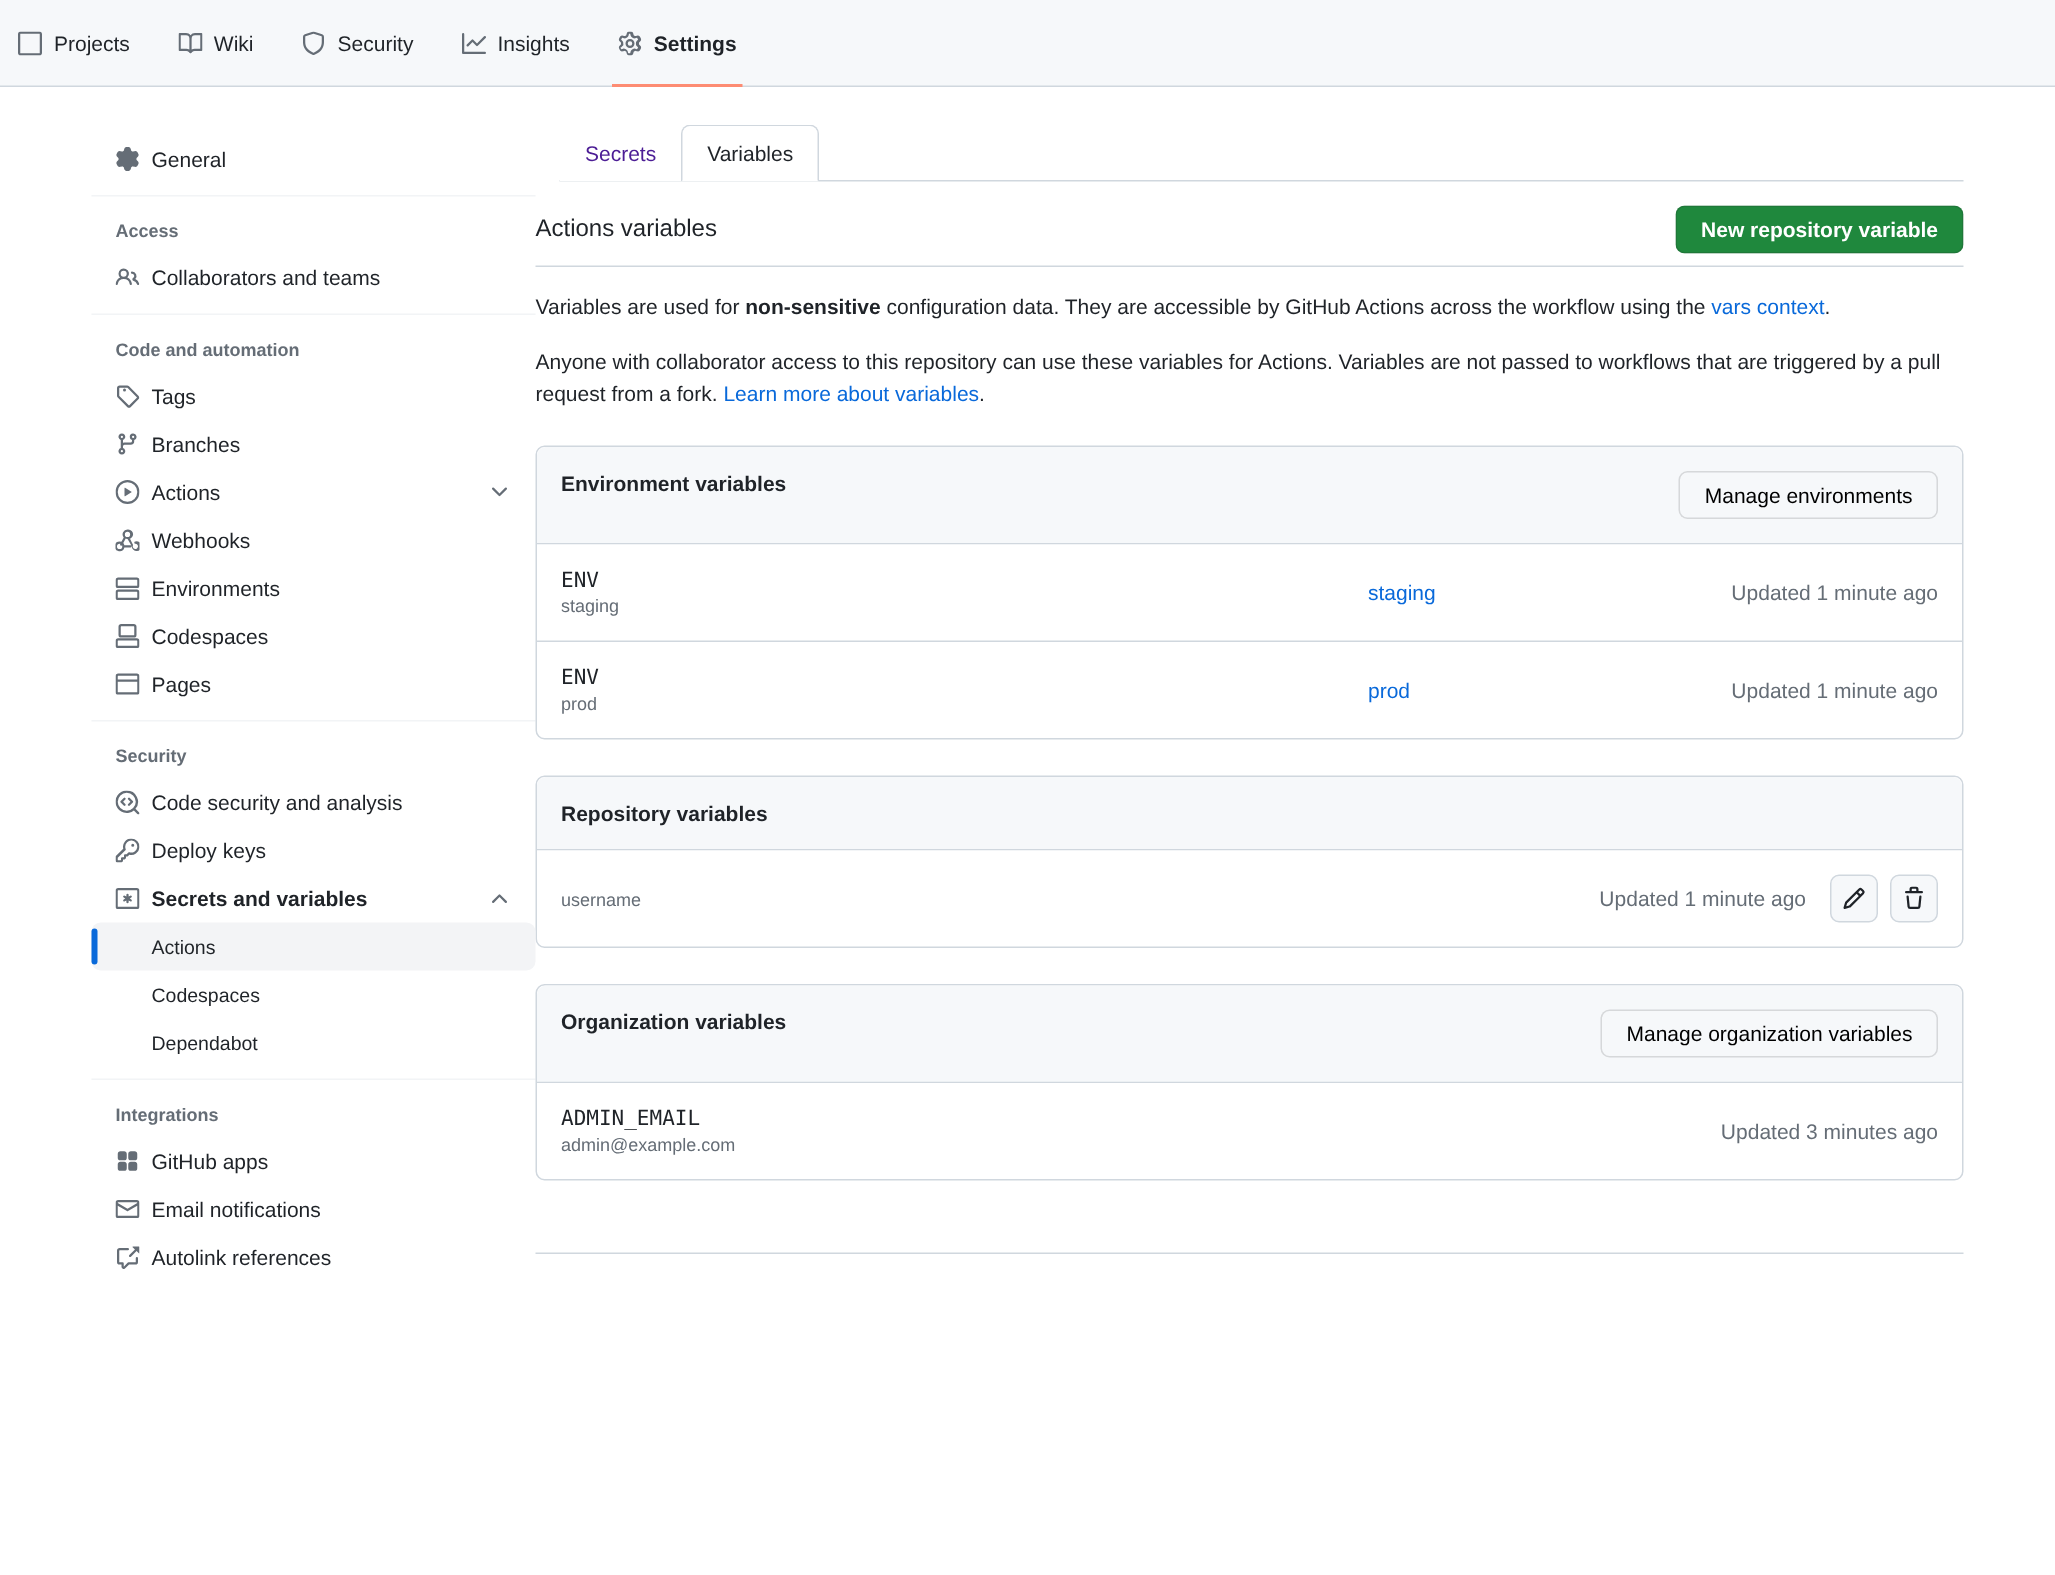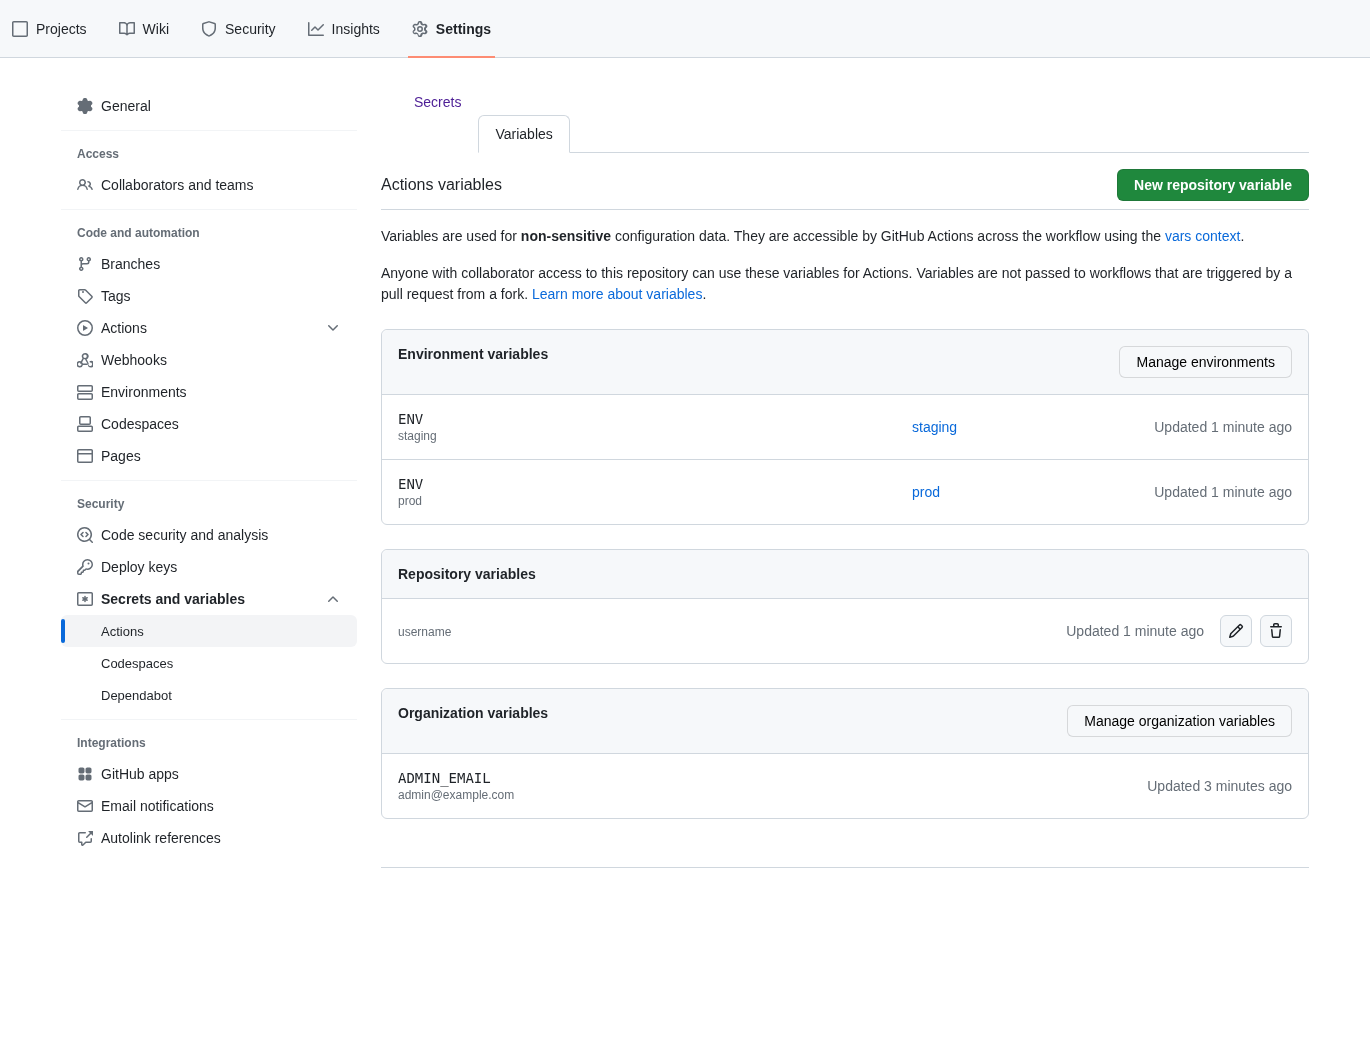--- a/index.html
+++ b/index.html
@@ -43,21 +43,20 @@
   left: 8px;
   right: 8px;
   height: 2px;
   background: #fd8c73;
 }
 .container {
   max-width: 1280px;
   margin: 0 auto;
   display: flex;
   padding: 24px 16px 40px 16px;
-  gap: 24px;
 }
 .sidebar {
   width: 296px;
   flex-shrink: 0;
 }
 .side-group {
   border-bottom: 1px solid #d0d7de44;
   padding: 8px 0;
 }
 .side-heading {
@@ -115,21 +114,20 @@
   border-top-left-radius: 6px;
   border-top-right-radius: 6px;
   position: relative;
   top: 1px;
   background: #fff;
 }
 .tab.active {
   color: #1f2328;
   border-color: #d0d7de;
   border-bottom: 1px solid #fff;
-  margin-top: 32px;
 }
 .page-header {
   display: flex;
   align-items: center;
   justify-content: space-between;
   margin-top: 16px;
   padding-bottom: 8px;
   border-bottom: 1px solid #d0d7de;
 }
 .page-title {
@@ -295,29 +293,29 @@
             <path d="M2 5.5a3.5 3.5 0 1 1 5.898 2.549 5.508 5.508 0 0 1 3.034 4.084.75.75 0 1 1-1.482.235 4 4 0 0 0-7.9 0 .75.75 0 0 1-1.482-.236A5.507 5.507 0 0 1 3.102 8.05 3.493 3.493 0 0 1 2 5.5ZM11 4a3.001 3.001 0 0 1 2.22 5.018 5.01 5.01 0 0 1 2.56 3.012.749.749 0 0 1-.885.954.752.752 0 0 1-.549-.514 3.507 3.507 0 0 0-2.522-2.372.75.75 0 0 1-.574-.73v-.352a.75.75 0 0 1 .416-.672A1.5 1.5 0 0 0 11 5.5.75.75 0 0 1 11 4Zm-5.5-.5a2 2 0 1 0-.001 3.999A2 2 0 0 0 5.5 3.5Z"></path>
           </svg>
         <span>Collaborators and teams</span>
       </div>
     </div>
 
     <div class="side-group">
       <div class="side-heading">Code and automation</div>
       <div class="side-item">
         <svg class="icon16" viewBox="0 0 16 16">
+            <path d="M1 7.775V2.75C1 1.784 1.784 1 2.75 1h5.025c.464 0 .91.184 1.238.513l6.25 6.25a1.75 1.75 0 0 1 0 2.474l-5.026 5.026a1.75 1.75 0 0 1-2.474 0l-6.25-6.25A1.752 1.752 0 0 1 1 7.775Zm1.5 0c0 .066.026.13.073.177l6.25 6.25a.25.25 0 0 0 .354 0l5.025-5.025a.25.25 0 0 0 0-.354l-6.25-6.25a.25.25 0 0 0-.177-.073H2.75a.25.25 0 0 0-.25.25ZM6 5a1 1 0 1 1 0-2 1 1 0 0 1 0 2Z"></path>
+          </svg>
+        <span>Tags</span>
+      </div>
+      <div class="side-item">
+        <svg class="icon16" viewBox="0 0 16 16">
             <path d="M9.5 3.25a2.25 2.25 0 1 1 3 2.122V6A2.5 2.5 0 0 1 10 8.5H6a1 1 0 0 0-1 1v1.128a2.251 2.251 0 1 1-1.5 0V5.372a2.25 2.25 0 1 1 1.5 0v1.836A2.493 2.493 0 0 1 6 7h4a1 1 0 0 0 1-1v-.628A2.25 2.25 0 0 1 9.5 3.25Zm-6 0a.75.75 0 1 0 1.5 0 .75.75 0 0 0-1.5 0Zm8.25-.75a.75.75 0 1 0 0 1.5.75.75 0 0 0 0-1.5ZM4.25 12a.75.75 0 1 0 0 1.5.75.75 0 0 0 0-1.5Z"></path>
           </svg>
         <span>Branches</span>
-      </div>
-      <div class="side-item">
-        <svg class="icon16" viewBox="0 0 16 16">
-            <path d="M1 7.775V2.75C1 1.784 1.784 1 2.75 1h5.025c.464 0 .91.184 1.238.513l6.25 6.25a1.75 1.75 0 0 1 0 2.474l-5.026 5.026a1.75 1.75 0 0 1-2.474 0l-6.25-6.25A1.752 1.752 0 0 1 1 7.775Zm1.5 0c0 .066.026.13.073.177l6.25 6.25a.25.25 0 0 0 .354 0l5.025-5.025a.25.25 0 0 0 0-.354l-6.25-6.25a.25.25 0 0 0-.177-.073H2.75a.25.25 0 0 0-.25.25ZM6 5a1 1 0 1 1 0-2 1 1 0 0 1 0 2Z"></path>
-          </svg>
-        <span>Tags</span>
       </div>
       <div class="side-item">
         <svg class="icon16" viewBox="0 0 16 16">
             <path d="M8 0a8 8 0 1 1 0 16A8 8 0 0 1 8 0ZM1.5 8a6.5 6.5 0 1 0 13 0 6.5 6.5 0 0 0-13 0Zm4.879-2.773 4.264 2.559a.25.25 0 0 1 0 .428l-4.264 2.559A.25.25 0 0 1 6 10.559V5.442a.25.25 0 0 1 .379-.215Z"></path>
           </svg>
         <span>Actions</span>
         <span class="spacer"></span>
         <svg class="icon16" viewBox="0 0 16 16">
             <path d="M12.78 5.22a.749.749 0 0 1 0 1.06l-4.25 4.25a.749.749 0 0 1-1.06 0L3.22 6.28a.749.749 0 1 1 1.06-1.06L8 8.94l3.72-3.72a.749.749 0 0 1 1.06 0Z"></path>
           </svg>

